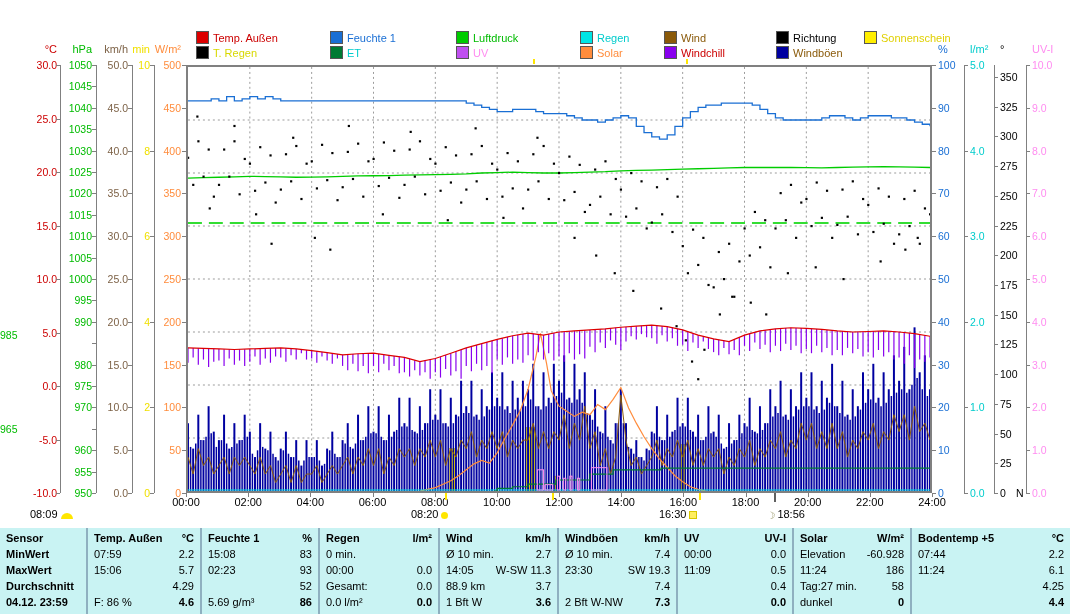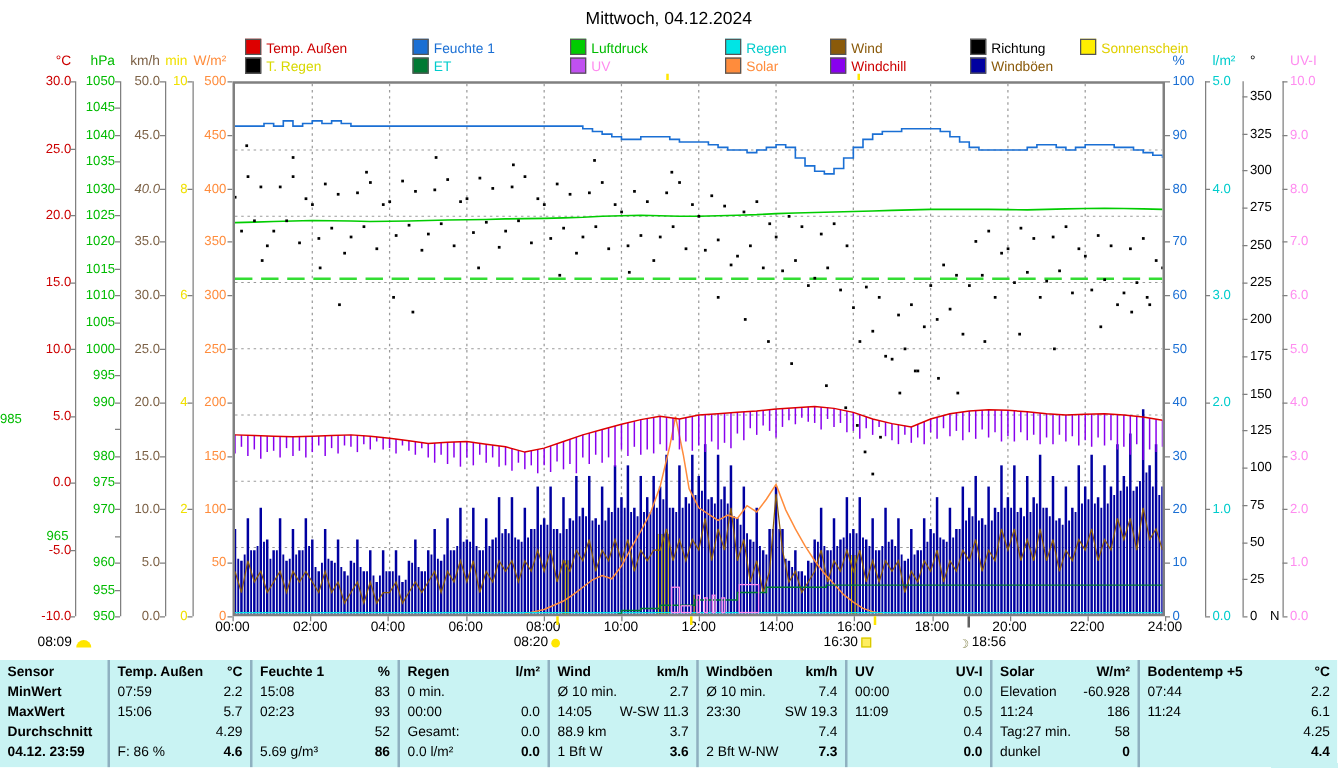--- a/index.html
+++ b/index.html
@@ -25,21 +25,20 @@
   .tcol.first{border-left:none;}
   .trow{height:16px;line-height:15px;display:flex;justify-content:space-between;white-space:nowrap;}
   .trow .l{text-align:left;}
   .trow .r{text-align:right;}
   .bold{font-weight:bold;}
 </style>
 </head>
 <body>
 
 <div class="page">
-  <div class="title">Mittwoch, 04.12.2024</div>
   <div id="legend">
       <div class="legend-item" style="left: 196px; top: 31px;"><span class="box" style="background: rgb(221, 0, 0);"></span><span style="color: rgb(204, 0, 0);">Temp. Außen</span></div>
       <div class="legend-item" style="left: 330px; top: 31px;"><span class="box" style="background: rgb(26, 111, 212);"></span><span style="color: rgb(26, 111, 212);">Feuchte 1</span></div>
       <div class="legend-item" style="left: 456px; top: 31px;"><span class="box" style="background: rgb(0, 204, 0);"></span><span style="color: rgb(0, 187, 0);">Luftdruck</span></div>
       <div class="legend-item" style="left: 580px; top: 31px;"><span class="box" style="background: rgb(0, 229, 229);"></span><span style="color: rgb(0, 204, 204);">Regen</span></div>
       <div class="legend-item" style="left: 664px; top: 31px;"><span class="box" style="background: rgb(138, 90, 10);"></span><span style="color: rgb(138, 90, 10);">Wind</span></div>
       <div class="legend-item" style="left: 776px; top: 31px;"><span class="box" style="background: rgb(0, 0, 0);"></span><span style="color: rgb(0, 0, 0);">Richtung</span></div>
       <div class="legend-item" style="left: 864px; top: 31px;"><span class="box" style="background: rgb(255, 238, 0);"></span><span style="color: rgb(224, 208, 0);">Sonnenschein</span></div>
       <div class="legend-item" style="left: 196px; top: 46px;"><span class="box" style="background: rgb(0, 0, 0);"></span><span style="color: rgb(216, 216, 0);">T. Regen</span></div>
       <div class="legend-item" style="left: 330px; top: 46px;"><span class="box" style="background: rgb(0, 122, 51);"></span><span style="color: rgb(0, 204, 204);">ET</span></div>
@@ -97,35 +96,35 @@
       <div class="ax-lab" style="top: 321.8px; color: rgb(0, 187, 0); left: 0px; width: 92px; text-align: right;">990</div>
       <div class="ax-tick" style="left: 92px; top: 321.8px; width: 4px;"></div>
       <div class="ax-lab" style="top: 335px; color: rgb(0, 187, 0); left: 0px; width: 92px; ">985</div>
       <div class="ax-tick" style="left: 92px; top: 343.2px; width: 4px;"></div>
       <div class="ax-lab" style="top: 364.6px; color: rgb(0, 187, 0); left: 0px; width: 92px; text-align: right;">980</div>
       <div class="ax-tick" style="left: 92px; top: 364.6px; width: 4px;"></div>
       <div class="ax-lab" style="top: 386px; color: rgb(0, 187, 0); left: 0px; width: 92px; text-align: right;">975</div>
       <div class="ax-tick" style="left: 92px; top: 386px; width: 4px;"></div>
       <div class="ax-lab" style="top: 407.4px; color: rgb(0, 187, 0); left: 0px; width: 92px; text-align: right;">970</div>
       <div class="ax-tick" style="left: 92px; top: 407.4px; width: 4px;"></div>
-      <div class="ax-lab" style="top: 428.8px; color: rgb(0, 187, 0); left: 0px; width: 92px; text-align: center;">965</div>
+      <div class="ax-lab" style="top: 428.8px; color: rgb(0, 187, 0); left: 0px; width: 92px; text-align: left;">965</div>
       <div class="ax-tick" style="left: 92px; top: 428.8px; width: 4px;"></div>
       <div class="ax-lab" style="top: 450.2px; color: rgb(0, 187, 0); left: 0px; width: 92px; text-align: right;">960</div>
       <div class="ax-tick" style="left: 92px; top: 450.2px; width: 4px;"></div>
       <div class="ax-lab" style="top: 471.6px; color: rgb(0, 187, 0); left: 0px; width: 92px; text-align: right;">955</div>
       <div class="ax-tick" style="left: 92px; top: 471.6px; width: 4px;"></div>
       <div class="ax-lab" style="top: 493px; color: rgb(0, 187, 0); left: 0px; width: 92px; text-align: right;">950</div>
       <div class="ax-tick" style="left: 92px; top: 493px; width: 4px;"></div>
       <div class="unit-lab" style="top: 43px; color: rgb(0, 187, 0); left: 0px; width: 92px; text-align: right;">hPa</div>
       <div class="ax-line" style="left: 132px; top: 65px; height: 428px;"></div>
       <div class="ax-lab" style="top: 65px; color: rgb(125, 98, 71); left: 0px; width: 128px; text-align: right;">50.0</div>
       <div class="ax-tick" style="left: 128px; top: 65px; width: 4px;"></div>
       <div class="ax-lab" style="top: 107.8px; color: rgb(125, 98, 71); left: 0px; width: 128px; text-align: right;">45.0</div>
       <div class="ax-tick" style="left: 128px; top: 107.8px; width: 4px;"></div>
-      <div class="ax-lab" style="top: 150.6px; color: rgb(125, 98, 71); left: 0px; width: 128px; text-align: right; font-style: italic;">40.0</div>
+      <div class="ax-lab" style="top: 150.6px; color: rgb(125, 98, 71); left: 0px; width: 128px; text-align: right;">40.0</div>
       <div class="ax-tick" style="left: 128px; top: 150.6px; width: 4px;"></div>
       <div class="ax-lab" style="top: 193.4px; color: rgb(125, 98, 71); left: 0px; width: 128px; text-align: right;">35.0</div>
       <div class="ax-tick" style="left: 128px; top: 193.4px; width: 4px;"></div>
       <div class="ax-lab" style="top: 236.2px; color: rgb(125, 98, 71); left: 0px; width: 128px; text-align: right;">30.0</div>
       <div class="ax-tick" style="left: 128px; top: 236.2px; width: 4px;"></div>
       <div class="ax-lab" style="top: 279px; color: rgb(125, 98, 71); left: 0px; width: 128px; text-align: right;">25.0</div>
       <div class="ax-tick" style="left: 128px; top: 279px; width: 4px;"></div>
       <div class="ax-lab" style="top: 321.8px; color: rgb(125, 98, 71); left: 0px; width: 128px; text-align: right;">20.0</div>
       <div class="ax-tick" style="left: 128px; top: 321.8px; width: 4px;"></div>
       <div class="ax-lab" style="top: 364.6px; color: rgb(125, 98, 71); left: 0px; width: 128px; text-align: right;">15.0</div>

